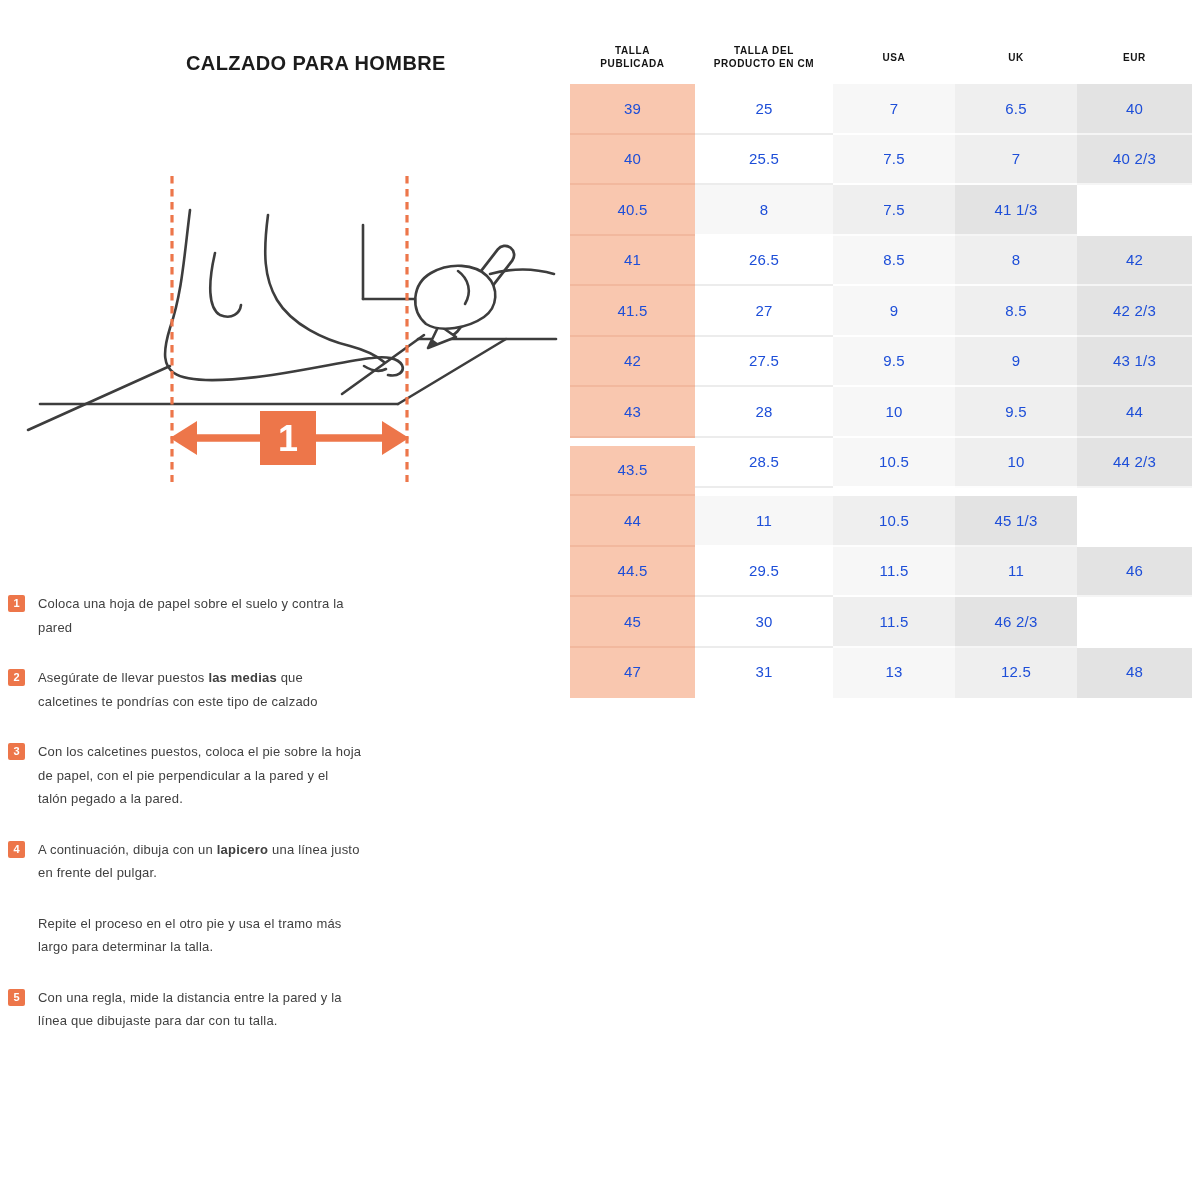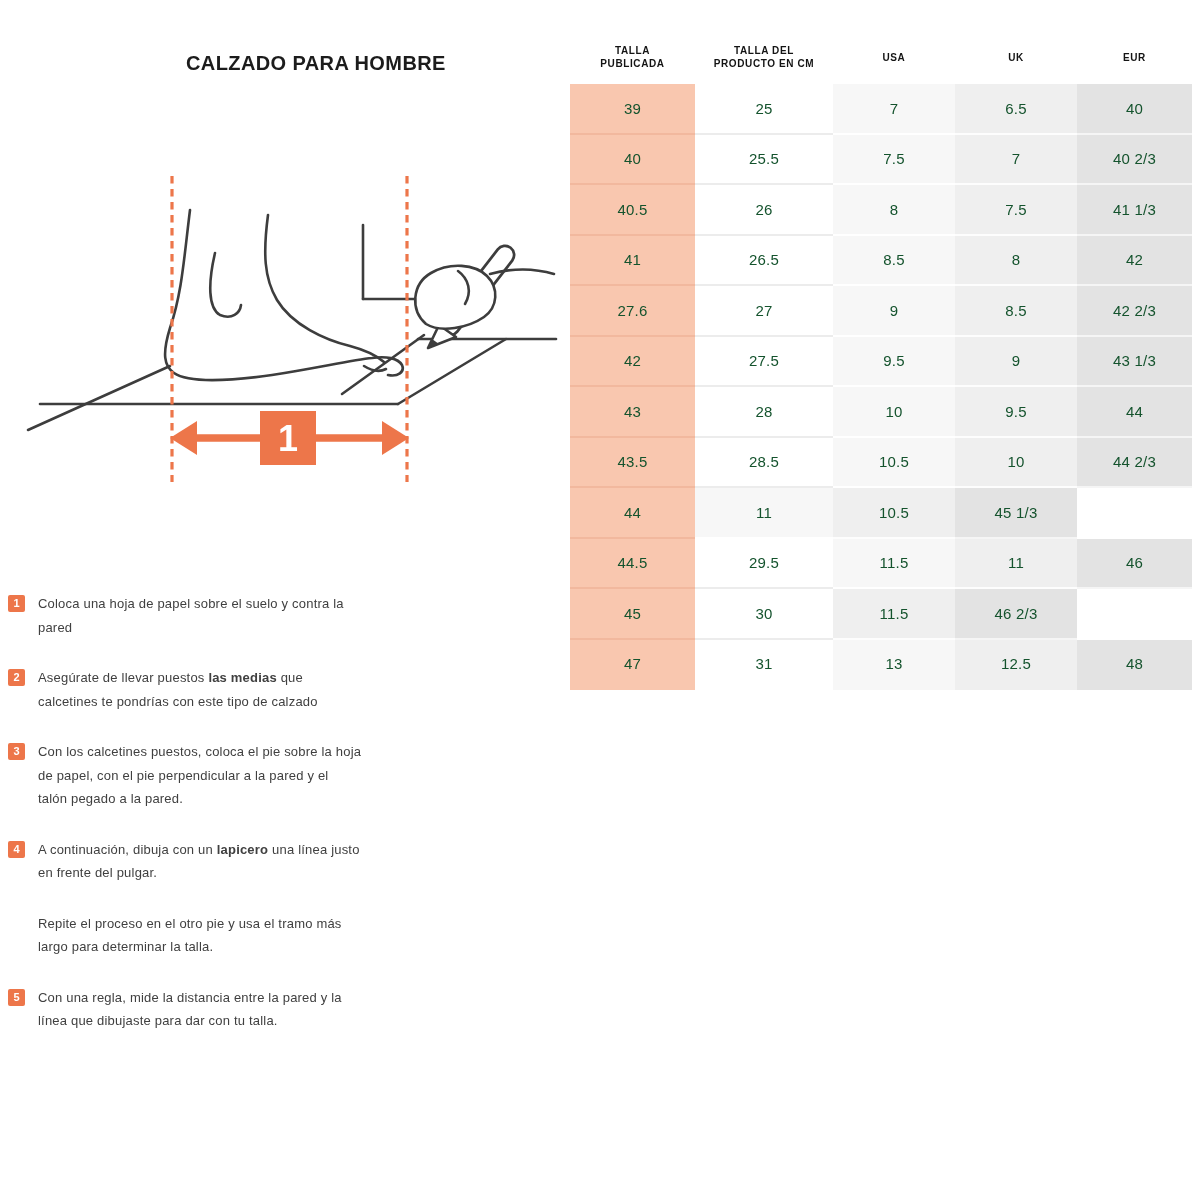--- a/index.html
+++ b/index.html
@@ -24,21 +24,21 @@
   .badge.empty { background:transparent; }
   .step-text { font-size:13px; line-height:23.5px; letter-spacing:0.2px; color:var(--text); }
   .step-text b { font-weight:700; }
 
   .size-table { position:absolute; left:570px; top:30px; width:622px; }
   .thead, .tr { display:grid; grid-template-columns:125px 138px 122px 122px 115px; }
   .th { height:54px; display:flex; flex-direction:column; justify-content:center; align-items:center;
         font-size:10px; font-weight:700; letter-spacing:0.6px; line-height:13px; color:#141414;
         text-align:center; }
   .td { height:50.5px; display:flex; align-items:center; justify-content:center;
-        font-size:15px; letter-spacing:0.2px; color:#14532d;
+        font-size:15px; letter-spacing:0.2px; color:#1d4ed8;
         border-bottom:2px solid var(--sep, transparent); }
   .tr:last-child .td { border-bottom-color:transparent; }
 </style>
 </head>
 <body>
 
 <div class="page">
 
   <h1 class="title">CALZADO PARA HOMBRE</h1>
 
@@ -145,55 +145,54 @@
         </div>
         <div class="tr">
           <div class="td" style="background: rgb(249, 199, 175); --sep: #f2b89e;">40</div>
           <div class="td" style="background: rgb(255, 255, 255); --sep: #ececec;">25.5</div>
           <div class="td" style="background: rgb(247, 247, 247); --sep: #ffffff;">7.5</div>
           <div class="td" style="background: rgb(239, 239, 239); --sep: #fdfdfd;">7</div>
           <div class="td" style="background: rgb(227, 227, 227); --sep: #f5f5f5;">40 2/3</div>
         </div>
         <div class="tr">
           <div class="td" style="background: rgb(249, 199, 175); --sep: #f2b89e;">40.5</div>
-          <div class="td" style="background: rgb(255, 255, 255); --sep: #ececec;">26</div>
           <div class="td" style="background: rgb(247, 247, 247); --sep: #ffffff;">8</div>
           <div class="td" style="background: rgb(239, 239, 239); --sep: #fdfdfd;">7.5</div>
           <div class="td" style="background: rgb(227, 227, 227); --sep: #f5f5f5;">41 1/3</div>
         </div>
         <div class="tr">
           <div class="td" style="background: rgb(249, 199, 175); --sep: #f2b89e;">41</div>
           <div class="td" style="background: rgb(255, 255, 255); --sep: #ececec;">26.5</div>
           <div class="td" style="background: rgb(247, 247, 247); --sep: #ffffff;">8.5</div>
           <div class="td" style="background: rgb(239, 239, 239); --sep: #fdfdfd;">8</div>
           <div class="td" style="background: rgb(227, 227, 227); --sep: #f5f5f5;">42</div>
         </div>
         <div class="tr">
-          <div class="td" style="background: rgb(249, 199, 175); --sep: #f2b89e;">27.6</div>
+          <div class="td" style="background: rgb(249, 199, 175); --sep: #f2b89e;">41.5</div>
           <div class="td" style="background: rgb(255, 255, 255); --sep: #ececec;">27</div>
           <div class="td" style="background: rgb(247, 247, 247); --sep: #ffffff;">9</div>
           <div class="td" style="background: rgb(239, 239, 239); --sep: #fdfdfd;">8.5</div>
           <div class="td" style="background: rgb(227, 227, 227); --sep: #f5f5f5;">42 2/3</div>
         </div>
         <div class="tr">
           <div class="td" style="background: rgb(249, 199, 175); --sep: #f2b89e;">42</div>
           <div class="td" style="background: rgb(255, 255, 255); --sep: #ececec;">27.5</div>
           <div class="td" style="background: rgb(247, 247, 247); --sep: #ffffff;">9.5</div>
           <div class="td" style="background: rgb(239, 239, 239); --sep: #fdfdfd;">9</div>
           <div class="td" style="background: rgb(227, 227, 227); --sep: #f5f5f5;">43 1/3</div>
         </div>
         <div class="tr">
           <div class="td" style="background: rgb(249, 199, 175); --sep: #f2b89e;">43</div>
           <div class="td" style="background: rgb(255, 255, 255); --sep: #ececec;">28</div>
           <div class="td" style="background: rgb(247, 247, 247); --sep: #ffffff;">10</div>
           <div class="td" style="background: rgb(239, 239, 239); --sep: #fdfdfd;">9.5</div>
           <div class="td" style="background: rgb(227, 227, 227); --sep: #f5f5f5;">44</div>
         </div>
         <div class="tr">
-          <div class="td" style="background: rgb(249, 199, 175); --sep: #f2b89e;">43.5</div>
+          <div class="td" style="background: rgb(249, 199, 175); margin-top: 8px; --sep: #f2b89e;">43.5</div>
           <div class="td" style="background: rgb(255, 255, 255); --sep: #ececec;">28.5</div>
           <div class="td" style="background: rgb(247, 247, 247); --sep: #ffffff;">10.5</div>
           <div class="td" style="background: rgb(239, 239, 239); --sep: #fdfdfd;">10</div>
           <div class="td" style="background: rgb(227, 227, 227); --sep: #f5f5f5;">44 2/3</div>
         </div>
         <div class="tr">
           <div class="td" style="background: rgb(249, 199, 175); --sep: #f2b89e;">44</div>
           <div class="td" style="background: rgb(247, 247, 247); --sep: #ffffff;">11</div>
           <div class="td" style="background: rgb(239, 239, 239); --sep: #fdfdfd;">10.5</div>
           <div class="td" style="background: rgb(227, 227, 227); --sep: #f5f5f5;">45 1/3</div>

